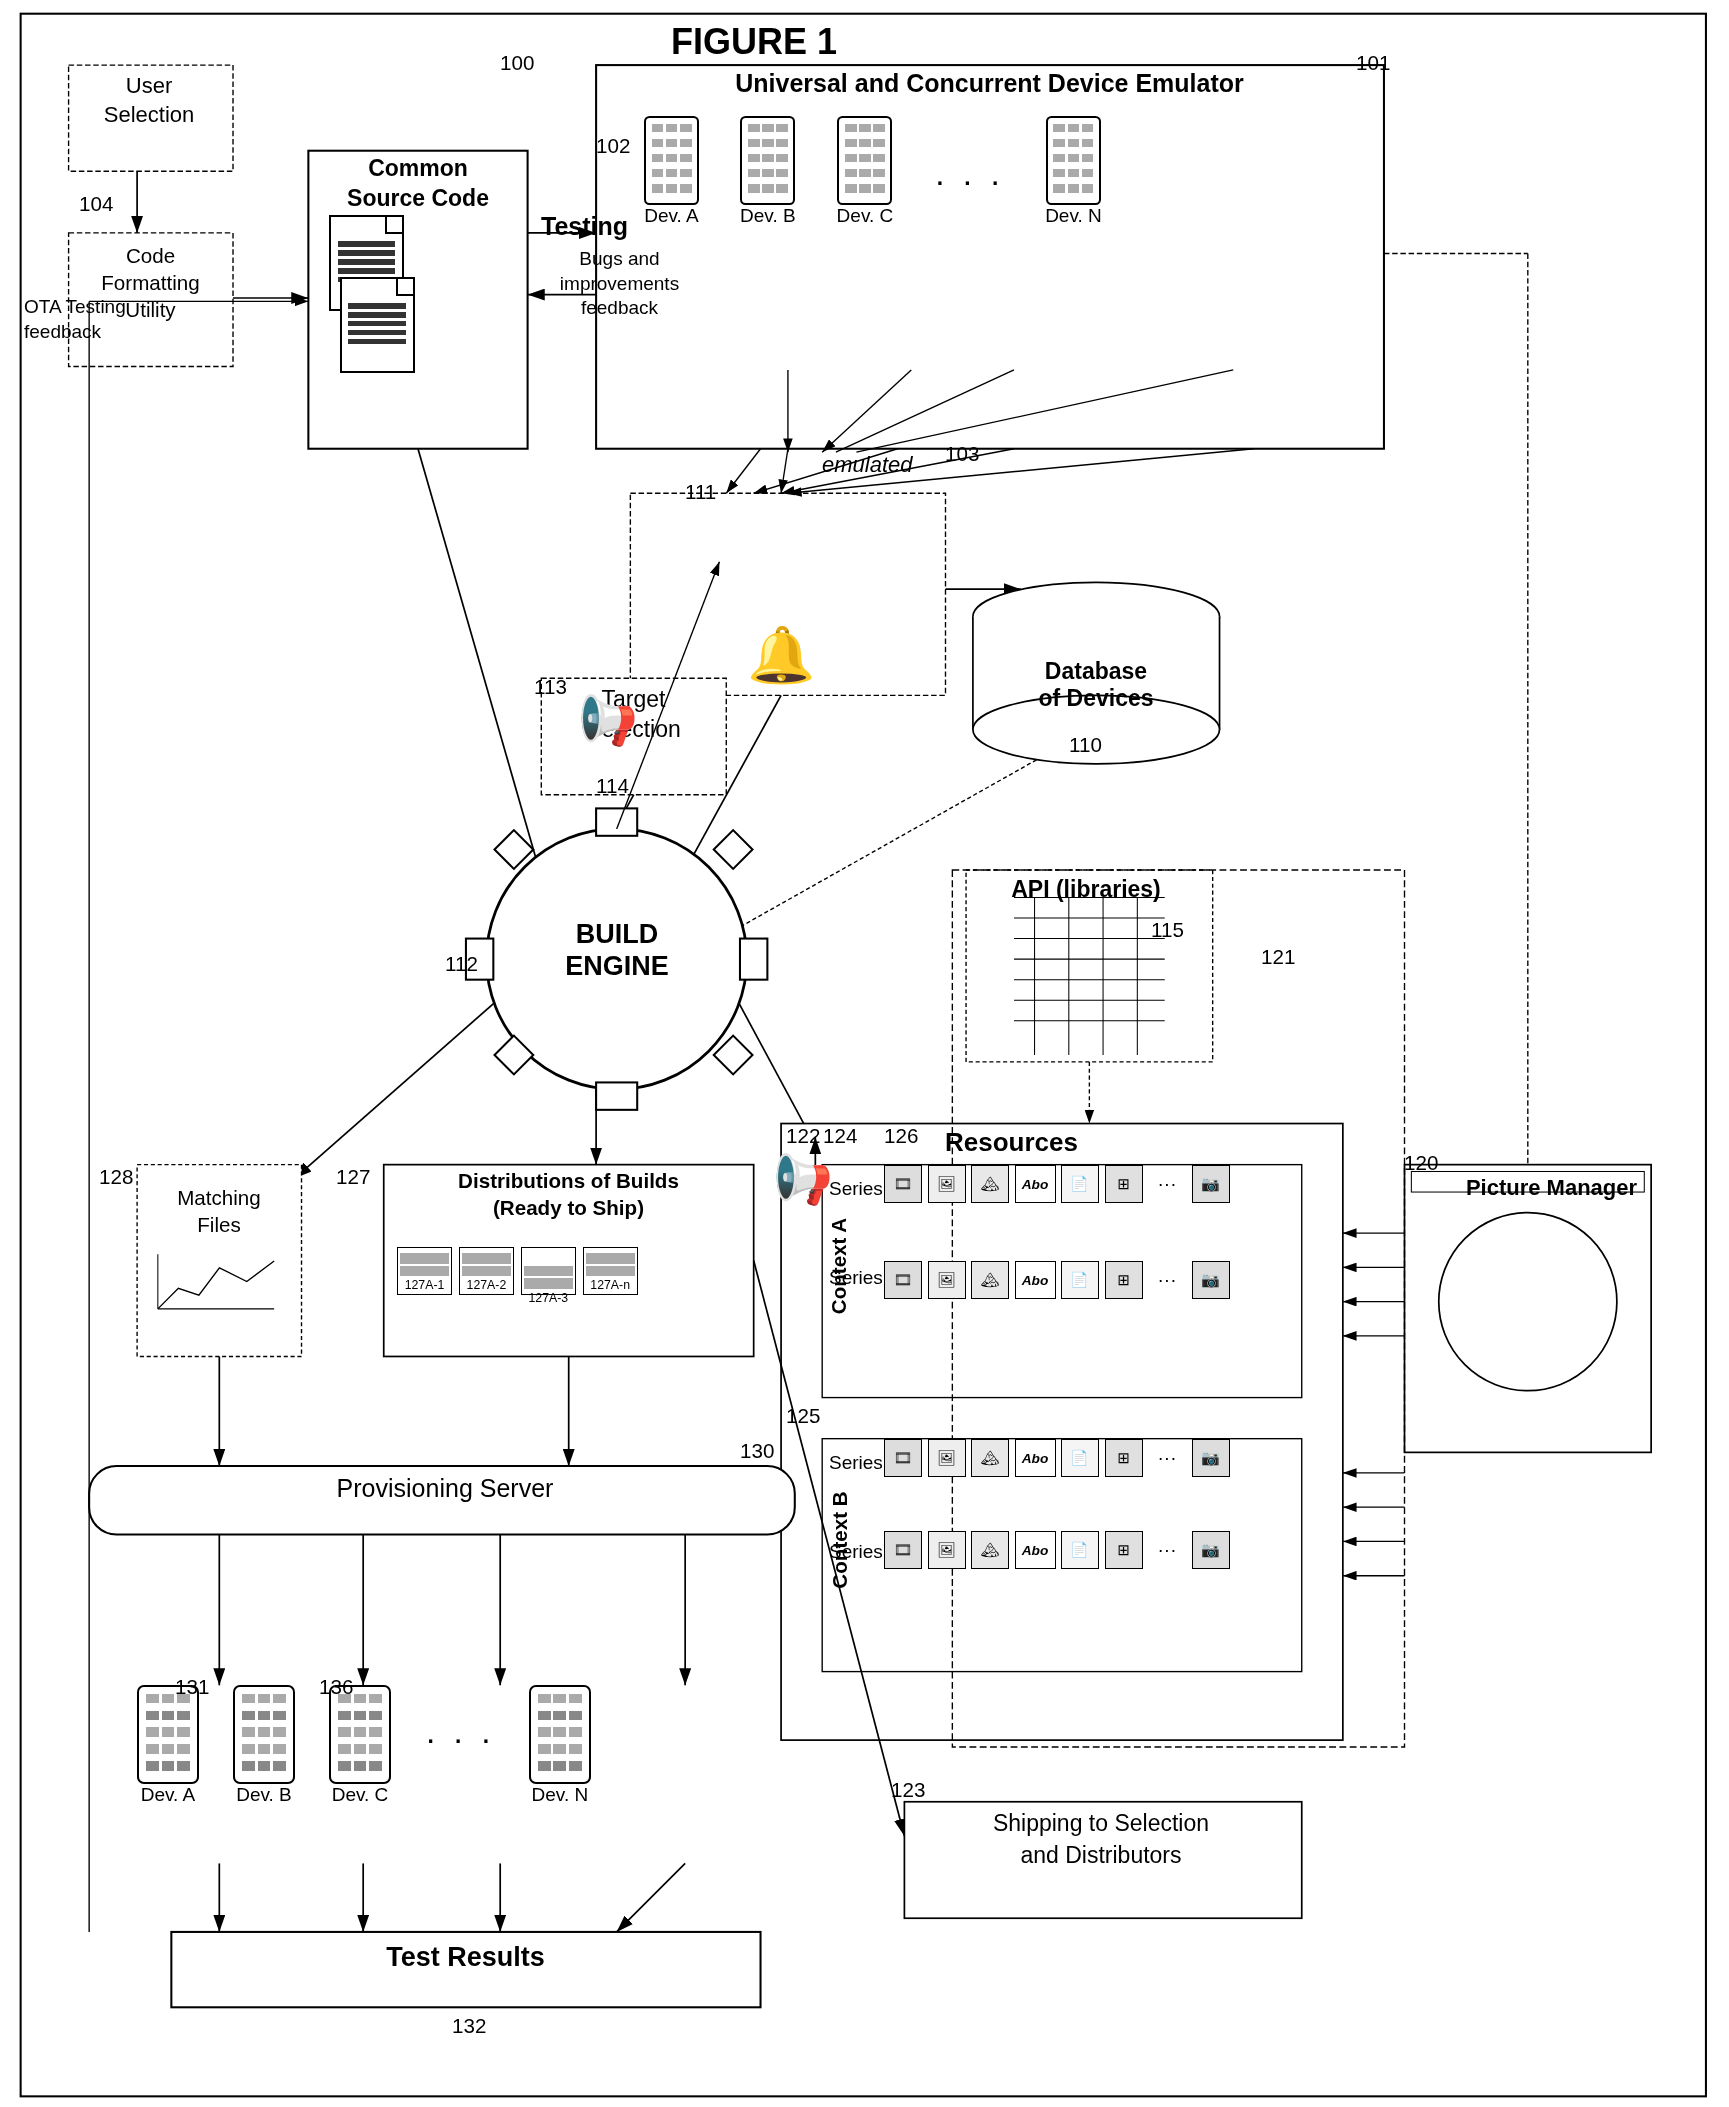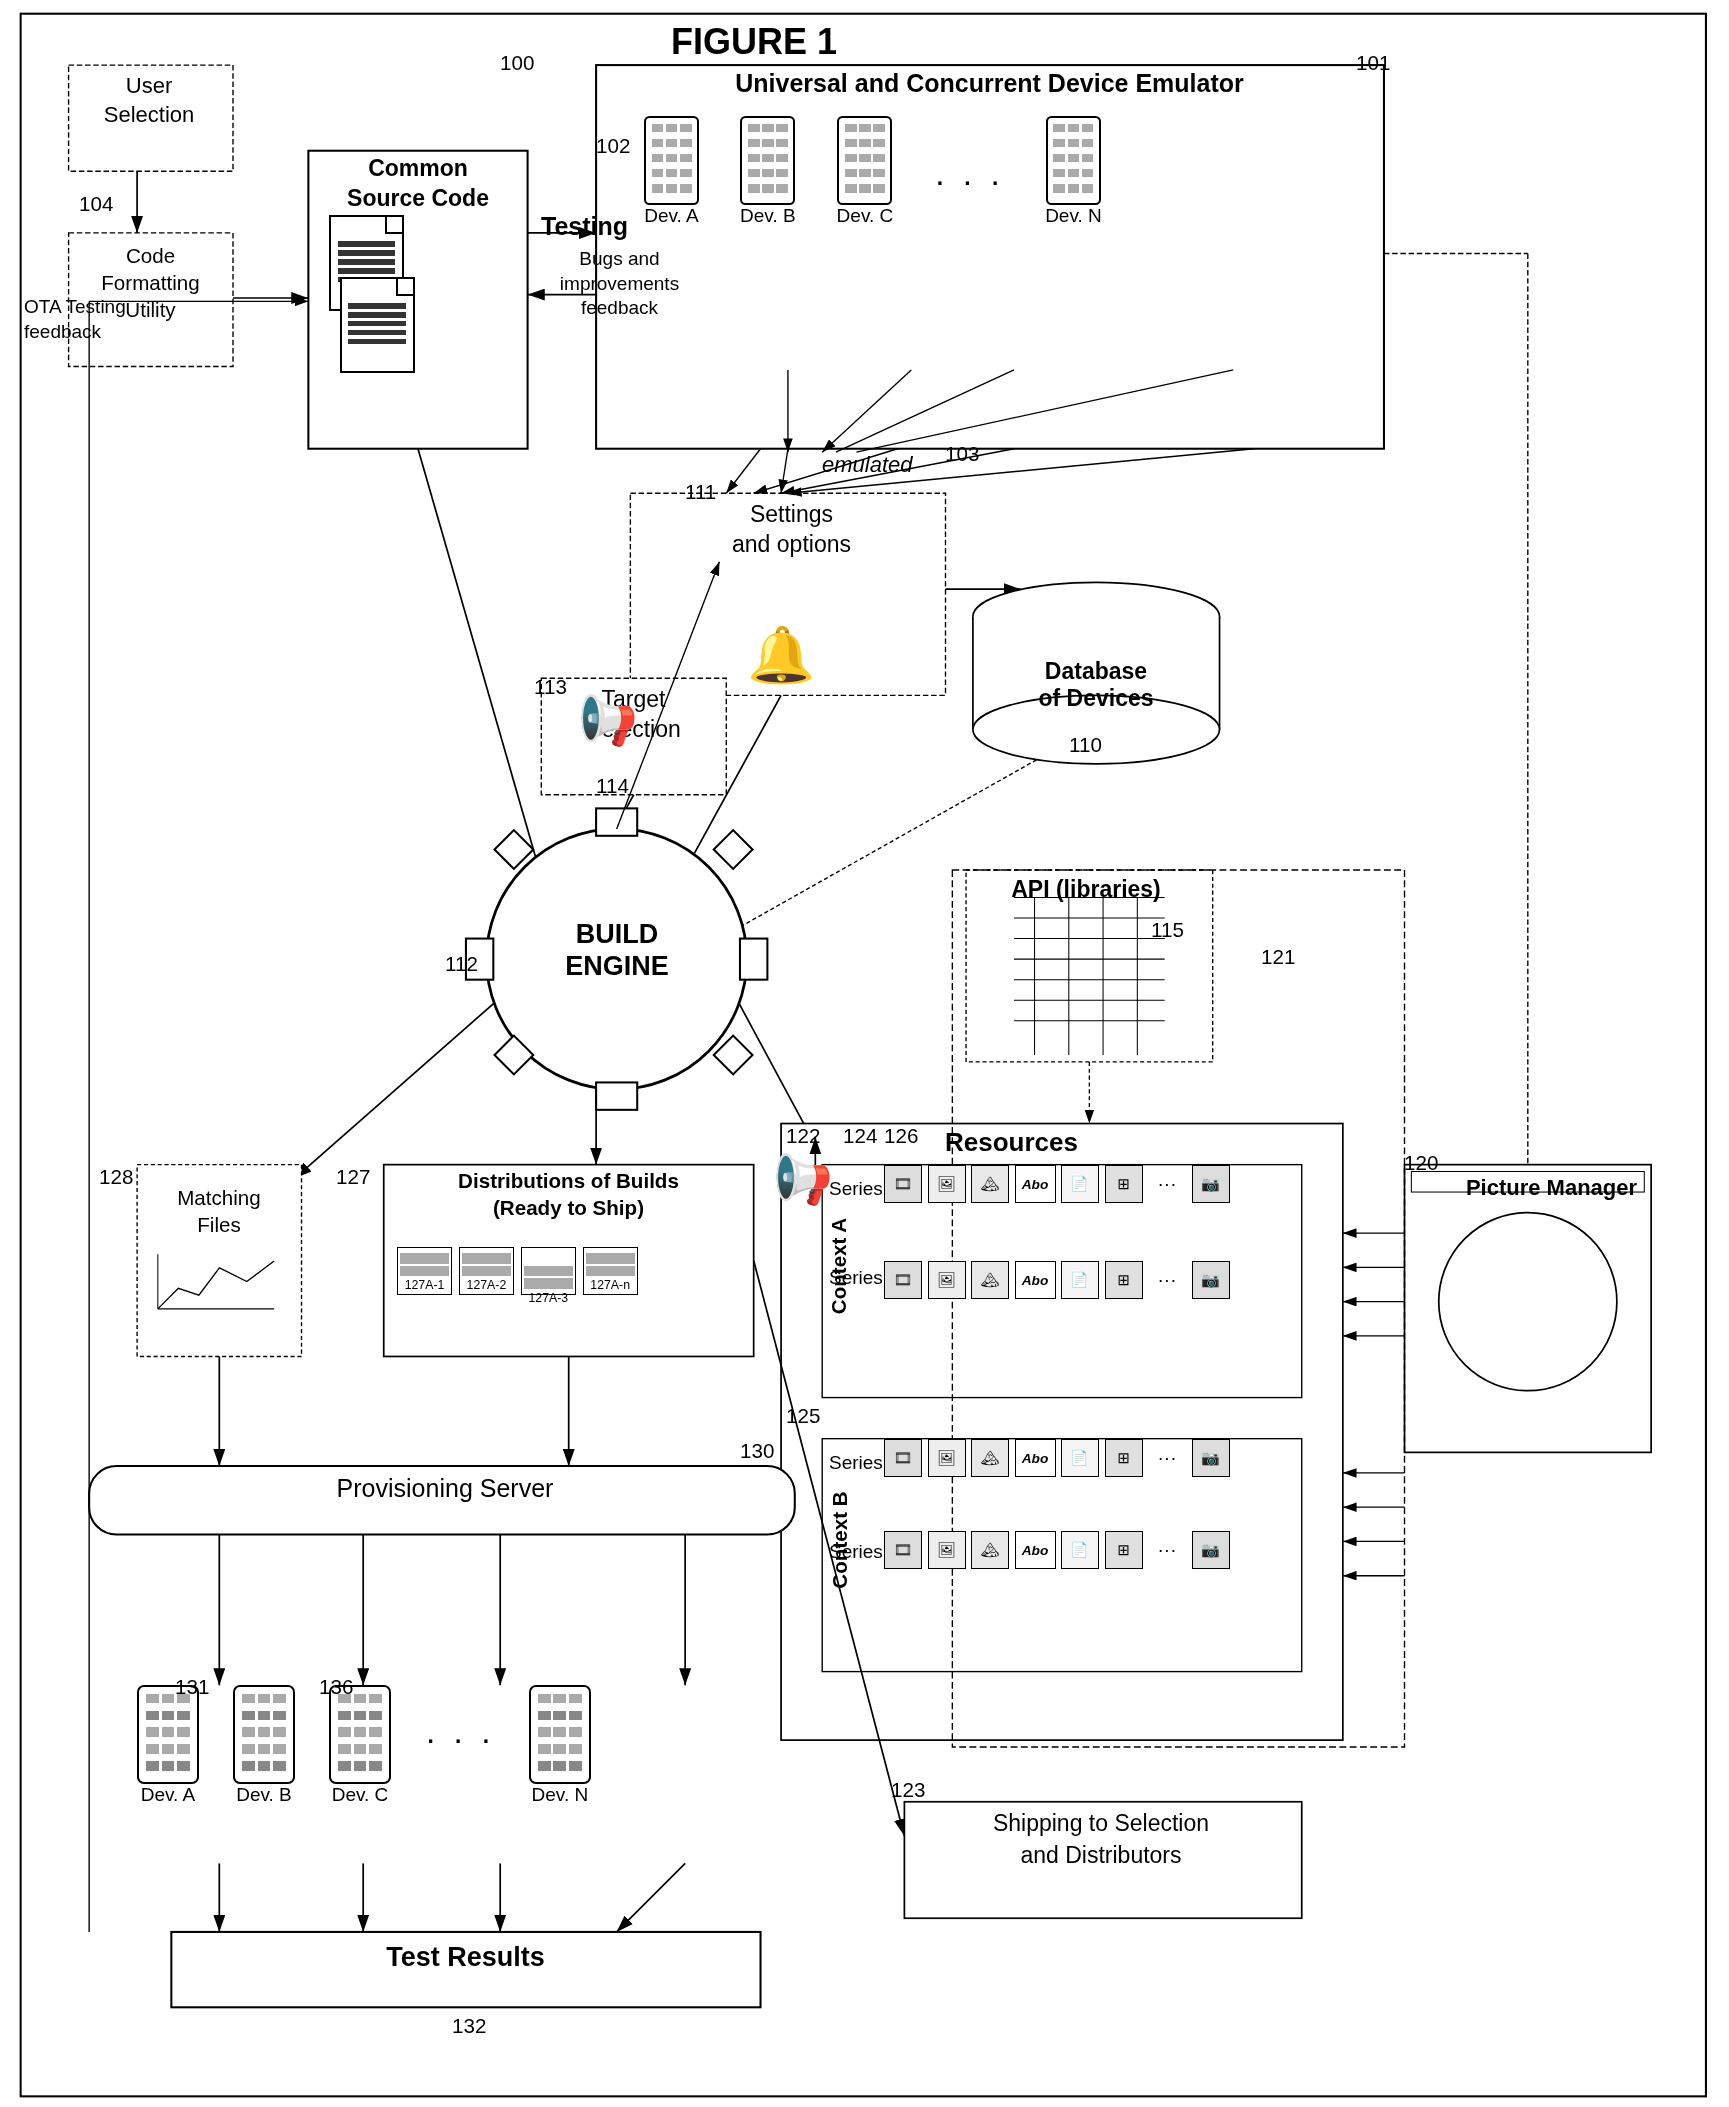--- a/index.html
+++ b/index.html
@@ -346,24 +346,20 @@
       <div style="font-size:19px;">Dev. N</div>
     </div>
   </div>
 
   <div style="position:absolute; top:452px; left:822px; font-size:22px; font-style:italic;">
     <span>emulated</span>
   </div>
 
   <div class="ref-num" style="top:442px; left:945px;">103</div>
 
-  <div style="position:absolute; top:500px; left:644px; font-size:23px; text-align:center; width:295px; line-height:1.3;">
-    <span style="white-space:pre-line;">Settings
-and options</span>
-  </div>
 
   <div style="position:absolute; top:623px; left:747px; font-size:55px;">🔔</div>
 
   <div class="ref-num" style="top:480px; left:685px;">111</div>
 
   <div style="position:absolute; top:685px; left:548px; font-size:23px; text-align:center; width:171px; line-height:1.3;">
     <span style="white-space:pre-line;">Target
 Selection</span>
   </div>
 
@@ -392,21 +388,21 @@
   </div>
 
   <div class="ref-num" style="top:918px; left:1151px;">115</div>
 
   <div style="position:absolute; top:1127px; left:945px; font-size:26px; font-weight:bold;">
     <span>Resources</span>
   </div>
 
   <div class="ref-num" style="top:1124px; left:786px;">122</div>
 
-  <div class="ref-num" style="top:1124px; left:843px;">124</div>
+  <div class="ref-num" style="top:1124px; left:823px;">124</div>
 
   <div class="ref-num" style="top:1124px; left:884px;">126</div>
 
   <div style="position:absolute; top:1151px; left:774px; font-size:48px; transform:scaleX(-1);">📢</div>
 
   <div style="position:absolute; top:1254px; left:791px; font-size:20.6px; font-weight:bold; transform:rotate(-90deg); transform-origin:center center; white-space:nowrap;">
     <span>Context A</span>
   </div>
 
   <div style="position:absolute; top:1528px; left:791px; font-size:20.6px; font-weight:bold; transform:rotate(-90deg); transform-origin:center center; white-space:nowrap;">

